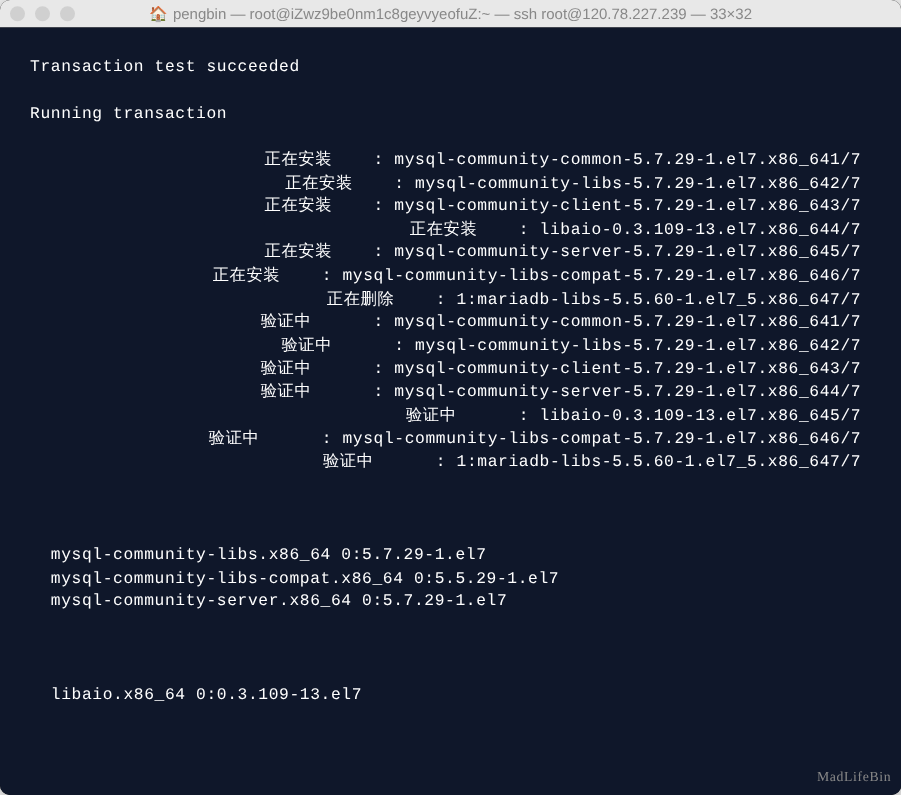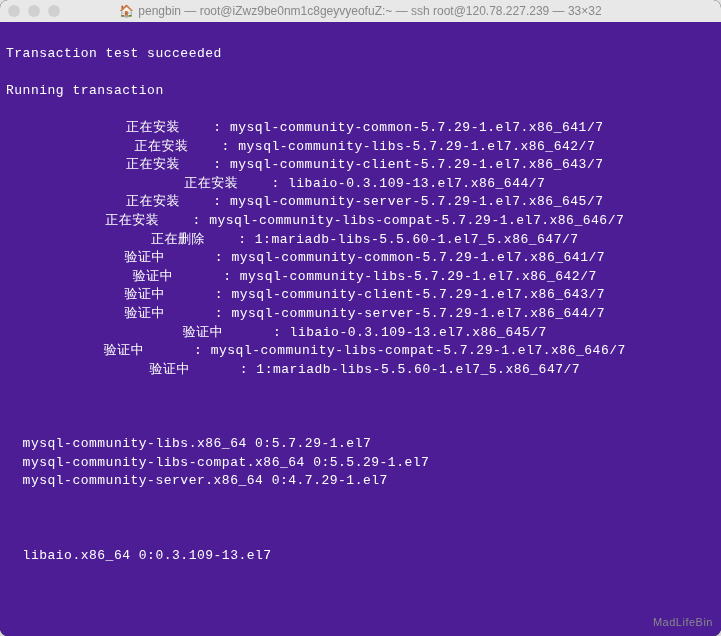--- a/index.html
+++ b/index.html
@@ -53,51 +53,51 @@
       font-family: -apple-system, "Helvetica Neue", Arial, sans-serif;
       display: flex;
       align-items: center;
       justify-content: center;
       gap: 4px;
     }
     .home-icon {
       display: inline-block;
     }
     .terminal {
-      background: #4c1d95;
+      background: #0f172a;
       color: #fff;
-      padding: 4px 6px;
+      padding: 4px 24px;
       font-size: 13px;
       line-height: 18.6px;
       white-space: pre;
       position: relative;
       height: calc(100% - 22px);
       letter-spacing: 0.5px;
     }
     .line {
       display: block;
     }
     .row {
       display: flex;
-      justify-content: center;
+      justify-content: flex-end;
     }
     .row-left {
       white-space: pre;
     }
     .row-right {
       white-space: pre;
       padding-right: 8px;
     }
     .watermark {
       position: absolute;
       bottom: 4px;
       right: 8px;
       color: #888;
       font-size: 11px;
-      font-family: Liberation Sans, sans-serif;
+      font-family: Liberation Serif, serif;
     }
   </style>
 </head>
 <body>
 
 <div class="window">
   <div class="titlebar">
     <div class="traffic-lights">
       <div class="traffic-light tl-red"></div>
       <div class="traffic-light tl-yellow"></div>
@@ -107,21 +107,21 @@
       <span class="home-icon">🏠</span>
       <span>pengbin — root@iZwz9be0nm1c8geyvyeofuZ:~ — ssh root@120.78.227.239 — 33×32</span>
     </div>
   </div>
 
   <div class="terminal">
 <span class="line">Transaction test succeeded</span>
 <span class="line">Running transaction</span>
 <div id="install-rows"><div class="row"><span class="row-left">  正在安装    : mysql-community-common-5.7.29-1.el7.x86_64</span><span class="row-right">1/7</span></div><div class="row"><span class="row-left">  正在安装    : mysql-community-libs-5.7.29-1.el7.x86_64</span><span class="row-right">2/7</span></div><div class="row"><span class="row-left">  正在安装    : mysql-community-client-5.7.29-1.el7.x86_64</span><span class="row-right">3/7</span></div><div class="row"><span class="row-left">  正在安装    : libaio-0.3.109-13.el7.x86_64</span><span class="row-right">4/7</span></div><div class="row"><span class="row-left">  正在安装    : mysql-community-server-5.7.29-1.el7.x86_64</span><span class="row-right">5/7</span></div><div class="row"><span class="row-left">  正在安装    : mysql-community-libs-compat-5.7.29-1.el7.x86_64</span><span class="row-right">6/7</span></div><div class="row"><span class="row-left">  正在删除    : 1:mariadb-libs-5.5.60-1.el7_5.x86_64</span><span class="row-right">7/7</span></div><div class="row"><span class="row-left">  验证中      : mysql-community-common-5.7.29-1.el7.x86_64</span><span class="row-right">1/7</span></div><div class="row"><span class="row-left">  验证中      : mysql-community-libs-5.7.29-1.el7.x86_64</span><span class="row-right">2/7</span></div><div class="row"><span class="row-left">  验证中      : mysql-community-client-5.7.29-1.el7.x86_64</span><span class="row-right">3/7</span></div><div class="row"><span class="row-left">  验证中      : mysql-community-server-5.7.29-1.el7.x86_64</span><span class="row-right">4/7</span></div><div class="row"><span class="row-left">  验证中      : libaio-0.3.109-13.el7.x86_64</span><span class="row-right">5/7</span></div><div class="row"><span class="row-left">  验证中      : mysql-community-libs-compat-5.7.29-1.el7.x86_64</span><span class="row-right">6/7</span></div><div class="row"><span class="row-left">  验证中      : 1:mariadb-libs-5.5.60-1.el7_5.x86_64</span><span class="row-right">7/7</span></div></div>
 <span class="line"> </span>
-<div id="installed-items"><span class="line">  mysql-community-libs.x86_64 0:5.7.29-1.el7</span><span class="line">  mysql-community-libs-compat.x86_64 0:5.5.29-1.el7</span><span class="line">  mysql-community-server.x86_64 0:4.7.29-1.el7</span></div>
+<div id="installed-items"><span class="line">  mysql-community-libs.x86_64 0:5.7.29-1.el7</span><span class="line">  mysql-community-libs-compat.x86_64 0:5.5.29-1.el7</span><span class="line">  mysql-community-server.x86_64 0:5.7.29-1.el7</span></div>
 <span class="line"> </span>
 <div id="deps-items"><span class="line">  libaio.x86_64 0:0.3.109-13.el7</span></div>
 
 
 
 
 
 
     <div class="watermark">MadLifeBin</div>
   </div>

